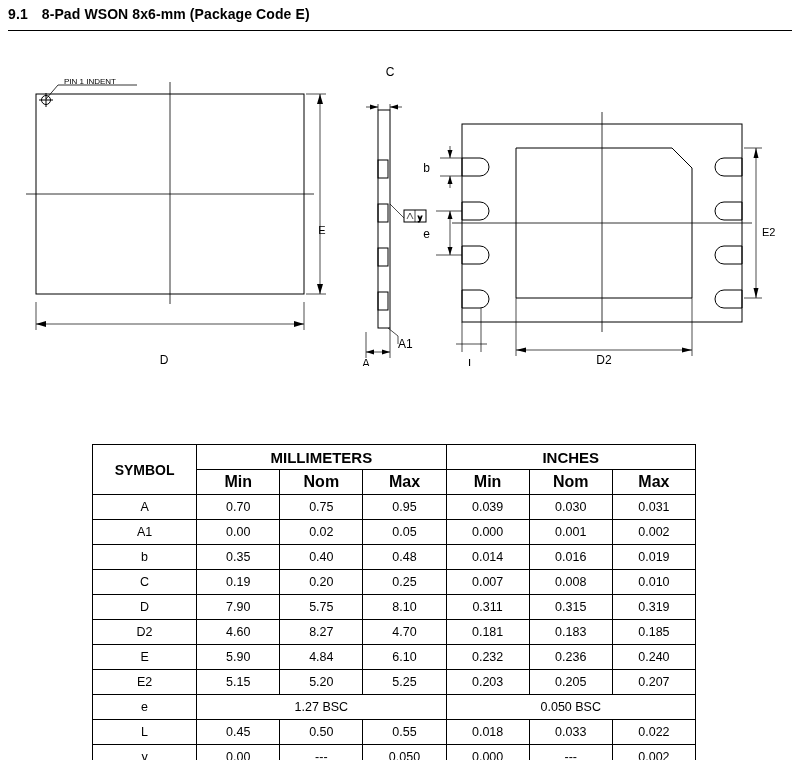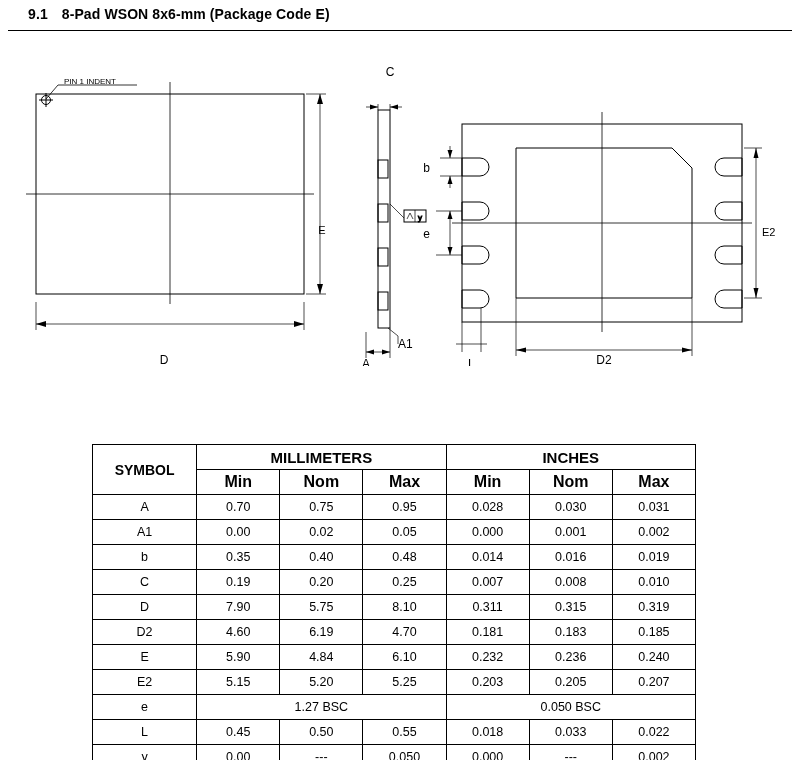--- a/index.html
+++ b/index.html
@@ -17,21 +17,20 @@
   }
   
   .page-heading {
     position: absolute;
     left: 8px;
     top: 6px;
     font-size: 14px;
     font-weight: bold;
     letter-spacing: 0.1px;
     white-space: nowrap;
-    margin-left: 20px;
   }
   .page-heading .sec-num {
     display: inline-block;
     margin-right: 14px;
   }
   .heading-rule {
     position: absolute;
     left: 8px;
     top: 30px;
     width: 784px;
@@ -251,21 +250,21 @@
         <th>Nom</th>
         <th>Max</th>
       </tr>
     </thead>
     <tbody>
       <tr>
         <td>A</td>
         <td>0.70</td>
         <td>0.75</td>
         <td>0.95</td>
-        <td>0.028</td>
+        <td>0.039</td>
         <td>0.030</td>
         <td>0.031</td>
       </tr>
       <tr>
         <td>A1</td>
         <td>0.00</td>
         <td>0.02</td>
         <td>0.05</td>
         <td>0.000</td>
         <td>0.001</td>
@@ -294,21 +293,21 @@
         <td>7.90</td>
         <td>5.75</td>
         <td>8.10</td>
         <td>0.311</td>
         <td>0.315</td>
         <td>0.319</td>
       </tr>
       <tr>
         <td>D2</td>
         <td>4.60</td>
-        <td>6.19</td>
+        <td>8.27</td>
         <td>4.70</td>
         <td>0.181</td>
         <td>0.183</td>
         <td>0.185</td>
       </tr>
       <tr>
         <td>E</td>
         <td>5.90</td>
         <td>4.84</td>
         <td>6.10</td>

